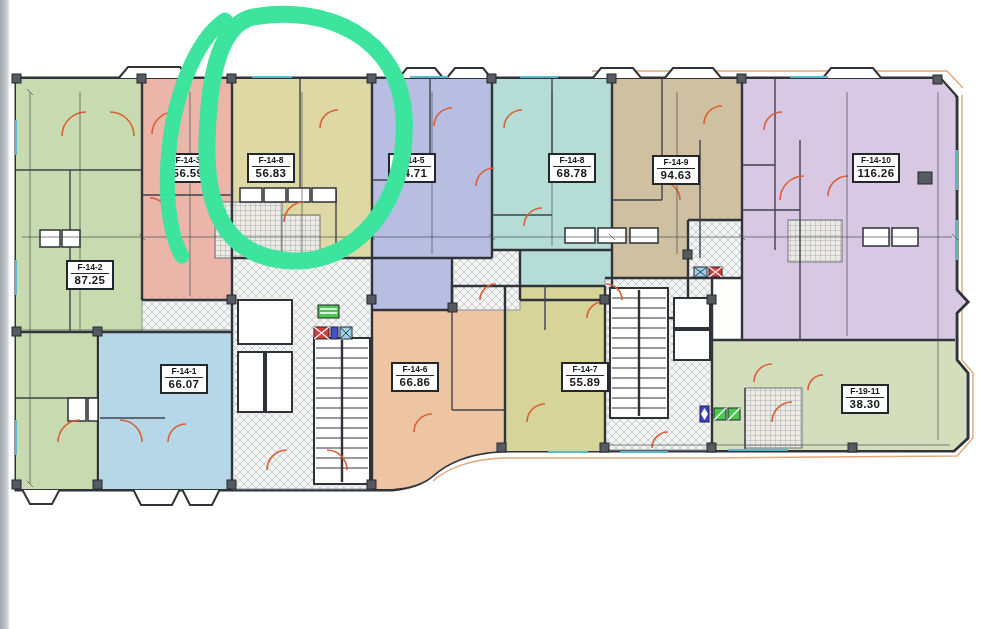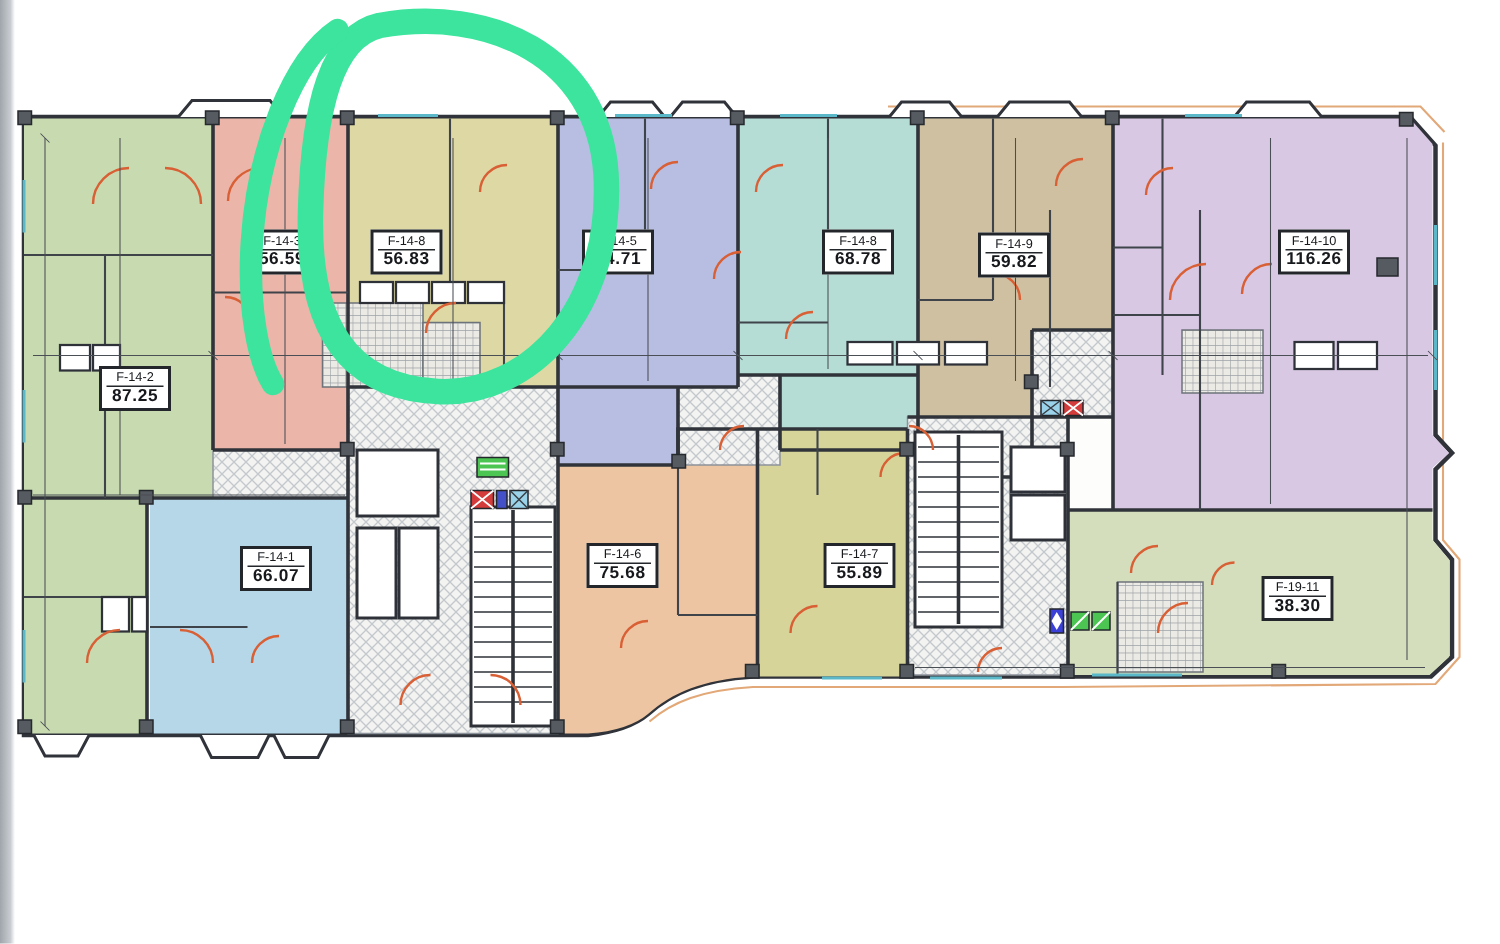--- a/index.html
+++ b/index.html
@@ -5,21 +5,21 @@
   html,body{margin:0;padding:0;background:#fff;}
   body{width:1000px;height:629px;position:relative;overflow:hidden;
        font-family:"Liberation Sans",sans-serif;}
   #stage{position:absolute;inset:0;}
   #screen-edge{position:absolute;left:0;top:0;width:10px;height:629px;
      background:linear-gradient(90deg,#9fa5ab,#c9cdd2 70%,#ffffff);}
   svg{position:absolute;left:0;top:0;}
   .ulabel{position:absolute;background:#ffffff;border:2px solid #23262b;
      text-align:center;padding:1px 3px;line-height:1.1;color:#16181c;
      min-width:38px;z-index:30;}
-  .uid{font-size:8.5px;font-weight:normal;border-bottom:1.5px solid #23262b;
+  .uid{font-size:8.5px;font-weight:bold;border-bottom:1.5px solid #23262b;
      padding:0 1px 1px 1px;white-space:nowrap;}
   .uarea{font-size:11.5px;font-weight:bold;letter-spacing:.4px;white-space:nowrap;}
   #marker-layer{z-index:50;pointer-events:none;}
   #plan-layer{z-index:10;}
 </style>
 </head>
 <body>
 
 <div id="stage">
   <div id="screen-edge"></div>
@@ -232,51 +232,51 @@
       <path d="M22,237 H952 M22,330 H230 M610,445 H950 M30,92 V484 M938,92 V440"></path>
       <path d="M80,92 V330 M190,92 V296 M302,92 V254 M432,92 V254 M552,92 V246 M677,92 V254 M847,92 V336"></path>
       <path d="M139,234 L145,240 M229,234 L235,240 M369,234 L375,240 M489,234 L495,240 M609,234 L615,240 M739,234 L745,240 M952,234 L958,240 M27,89 L33,95 M27,481 L33,487"></path>
     </g>
   </svg>
 
   <div class="ulabel" style="left:160px;top:364px">
     <div class="uid">F-14-1</div>
     <div class="uarea">66.07</div>
   </div>
-  <div class="ulabel" style="left:66px;top:244px">
+  <div class="ulabel" style="left:66px;top:260px">
     <div class="uid">F-14-2</div>
     <div class="uarea">87.25</div>
   </div>
   <div class="ulabel" style="left:164px;top:153px">
     <div class="uid">F-14-3</div>
     <div class="uarea">56.59</div>
   </div>
   <div class="ulabel" style="left:247px;top:153px">
     <div class="uid">F-14-8</div>
     <div class="uarea">56.83</div>
   </div>
   <div class="ulabel" style="left:388px;top:153px">
     <div class="uid">F-14-5</div>
     <div class="uarea">54.71</div>
   </div>
   <div class="ulabel" style="left:391px;top:362px">
     <div class="uid">F-14-6</div>
-    <div class="uarea">75.68</div>
-  </div>
-  <div class="ulabel" style="left:549px;top:362px">
+    <div class="uarea">66.86</div>
+  </div>
+  <div class="ulabel" style="left:561px;top:362px">
     <div class="uid">F-14-7</div>
     <div class="uarea">55.89</div>
   </div>
   <div class="ulabel" style="left:548px;top:153px">
     <div class="uid">F-14-8</div>
     <div class="uarea">68.78</div>
   </div>
   <div class="ulabel" style="left:652px;top:155px">
     <div class="uid">F-14-9</div>
-    <div class="uarea">59.82</div>
+    <div class="uarea">94.63</div>
   </div>
   <div class="ulabel" style="left:852px;top:153px">
     <div class="uid">F-14-10</div>
     <div class="uarea">116.26</div>
   </div>
   <div class="ulabel" style="left:841px;top:384px">
     <div class="uid">F-19-11</div>
     <div class="uarea">38.30</div>
   </div>
 

